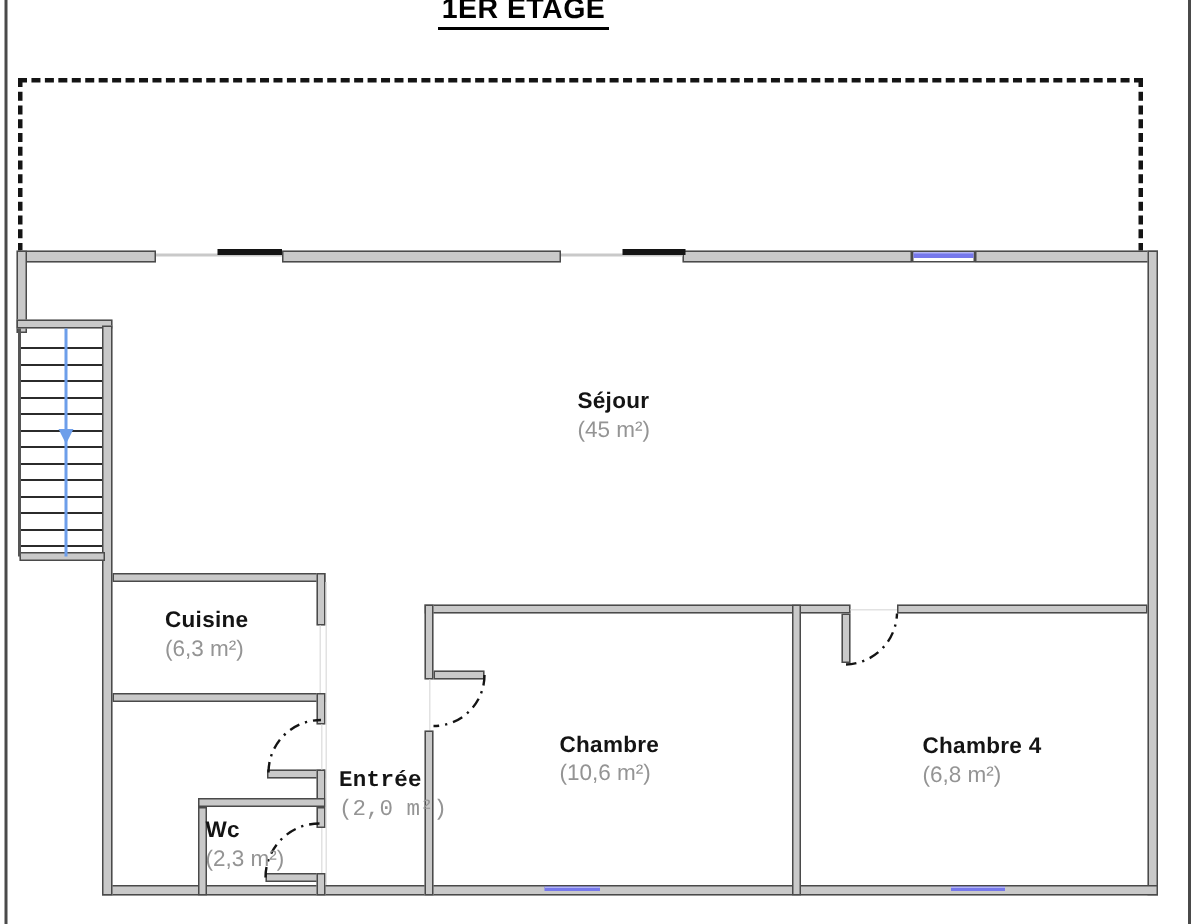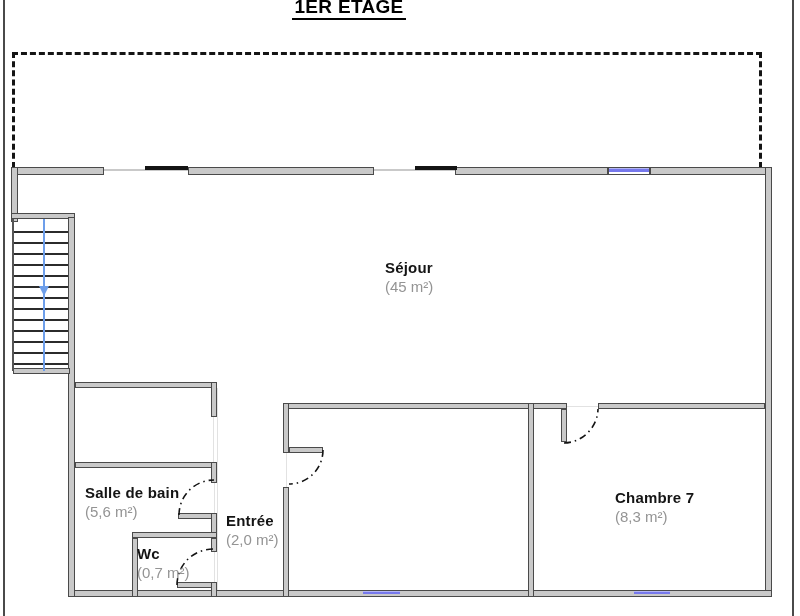--- a/index.html
+++ b/index.html
@@ -96,30 +96,34 @@
     <path d="M 323 450 A 34 34 0 0 1 289 484" fill="none" stroke="#141414" stroke-width="1.6" stroke-dasharray="7 4 1.5 4"></path>
     <path d="M 564 443 A 35 35 0 0 0 598 409" fill="none" stroke="#141414" stroke-width="1.6" stroke-dasharray="7 4 1.5 4"></path>
     <path d="M 179 515 A 35 35 0 0 1 214 480" fill="none" stroke="#141414" stroke-width="1.6" stroke-dasharray="7 4 1.5 4"></path>
     <path d="M 177 585 A 36 36 0 0 1 213 549" fill="none" stroke="#141414" stroke-width="1.6" stroke-dasharray="7 4 1.5 4"></path>
   </svg>
 
   <div class="room-label" style="left:385px;top:258px;">
     <div class="rn">Séjour</div>
     <div class="ra">(45 m²)</div>
   </div>
-  <div class="room-label" style="left:85px;top:483px;">
-    <div class="rn">Salle de bain</div>
-    <div class="ra">(5,6 m²)</div>
+  <div class="room-label" style="left:110px;top:404px;">
+    <div class="rn">Cuisine</div>
+    <div class="ra">(6,3 m²)</div>
   </div>
   <div class="room-label" style="left:137px;top:544px;">
     <div class="rn">Wc</div>
-    <div class="ra">(0,7 m²)</div>
+    <div class="ra">(2,3 m²)</div>
   </div>
-  <div class="room-label" style="left:226px;top:511px;">
+  <div class="room-label" style="left:226px;top:511px;font-family:Liberation Mono, monospace;">
     <div class="rn">Entrée</div>
     <div class="ra">(2,0 m²)</div>
   </div>
+  <div class="room-label" style="left:373px;top:487px;">
+    <div class="rn">Chambre</div>
+    <div class="ra">(10,6 m²)</div>
+  </div>
   <div class="room-label" style="left:615px;top:488px;">
-    <div class="rn">Chambre 7</div>
-    <div class="ra">(8,3 m²)</div>
+    <div class="rn">Chambre 4</div>
+    <div class="ra">(6,8 m²)</div>
   </div>
 
 </div>
 
 </body></html>

